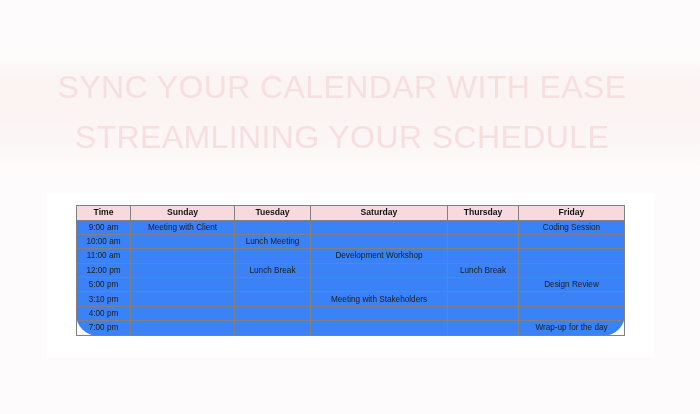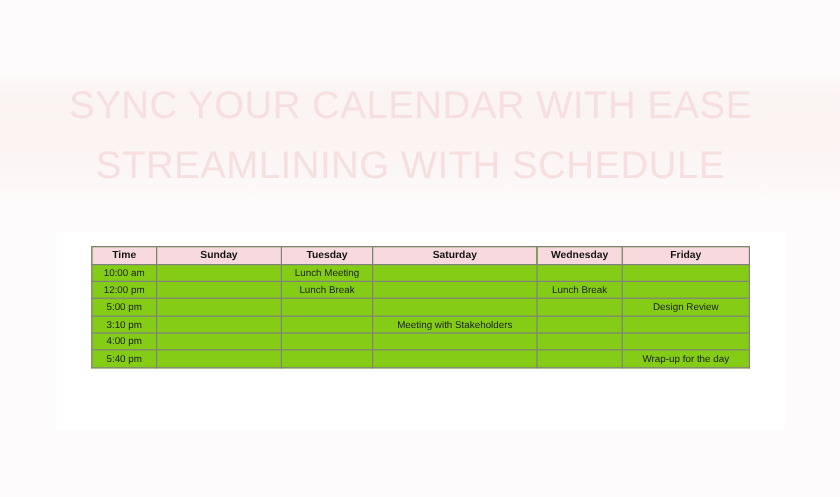--- a/index.html
+++ b/index.html
@@ -62,21 +62,22 @@
     position: absolute;
     left: 76px;
     top: 205px;
     width: 548px;
   }
 
   table.schedule {
     border-collapse: collapse;
     width: 548px;
     table-layout: fixed;
-    background: #84cc16;
+    background: #3b82f6;
+    border-radius: 22px;
   }
 
   table.schedule th,
   table.schedule td {
     border: 1px solid #808080;
     font-size: 8.2px;
     line-height: 11px;
     height: 13.4px;
     padding: 0 3px;
     text-align: center;
@@ -105,55 +106,71 @@
   td.time-cell { font-size: 8.2px; color: #1c1c1c; }
   td.empty-cell { }
 </style>
 </head>
 <body>
 
 <div class="hero-wash"></div>
 
 <div class="headline">
   <span class="line">SYNC YOUR CALENDAR WITH EASE</span>
-  <span class="line">STREAMLINING WITH SCHEDULE</span>
+  <span class="line">STREAMLINING YOUR SCHEDULE</span>
 </div>
 
 <div class="card"></div>
 
 <div class="table-wrap">
   <table class="schedule">
     <colgroup>
       <col class="c-time">
         <col class="c-mon">
         <col class="c-tue">
       <col class="c-wed">
         <col class="c-thu">
         <col class="c-fri">
     </colgroup>
     <thead>
       <tr>
         <th>Time</th>
         <th>Sunday</th>
         <th>Tuesday</th>
         <th>Saturday</th>
-        <th>Wednesday</th>
+        <th>Thursday</th>
         <th>Friday</th>
       </tr>
     </thead>
     <tbody>
         <tr>
+          <td class="time-cell">9:00 am</td>
+          <td class="">Meeting with Client</td>
+          <td class="empty-cell"></td>
+          <td class="empty-cell"></td>
+          <td class="empty-cell"></td>
+          <td class="">Coding Session</td>
+        </tr>
+        <tr>
           <td class="time-cell">10:00 am</td>
           <td class="empty-cell"></td>
           <td class="">Lunch Meeting</td>
           <td class="empty-cell"></td>
           <td class="empty-cell"></td>
           <td class="empty-cell"></td>
         </tr>
         <tr>
+          <td class="time-cell">11:00 am</td>
+          <td class="empty-cell"></td>
+          <td class="empty-cell"></td>
+          <td class="">Development Workshop</td>
+          <td class="empty-cell"></td>
+          <td class="empty-cell"></td>
+        </tr>
+        <tr>
           <td class="time-cell">12:00 pm</td>
           <td class="empty-cell"></td>
           <td class="">Lunch Break</td>
           <td class="empty-cell"></td>
           <td class="">Lunch Break</td>
           <td class="empty-cell"></td>
         </tr>
         <tr>
           <td class="time-cell">5:00 pm</td>
           <td class="empty-cell"></td>
@@ -172,21 +189,21 @@
         </tr>
         <tr>
           <td class="time-cell">4:00 pm</td>
           <td class="empty-cell"></td>
           <td class="empty-cell"></td>
           <td class="empty-cell"></td>
           <td class="empty-cell"></td>
           <td class="empty-cell"></td>
         </tr>
         <tr>
-          <td class="time-cell">5:40 pm</td>
+          <td class="time-cell">7:00 pm</td>
           <td class="empty-cell"></td>
           <td class="empty-cell"></td>
           <td class="empty-cell"></td>
           <td class="empty-cell"></td>
           <td class="">Wrap-up for the day</td>
         </tr>
       </tbody>
   </table>
 </div>
 

